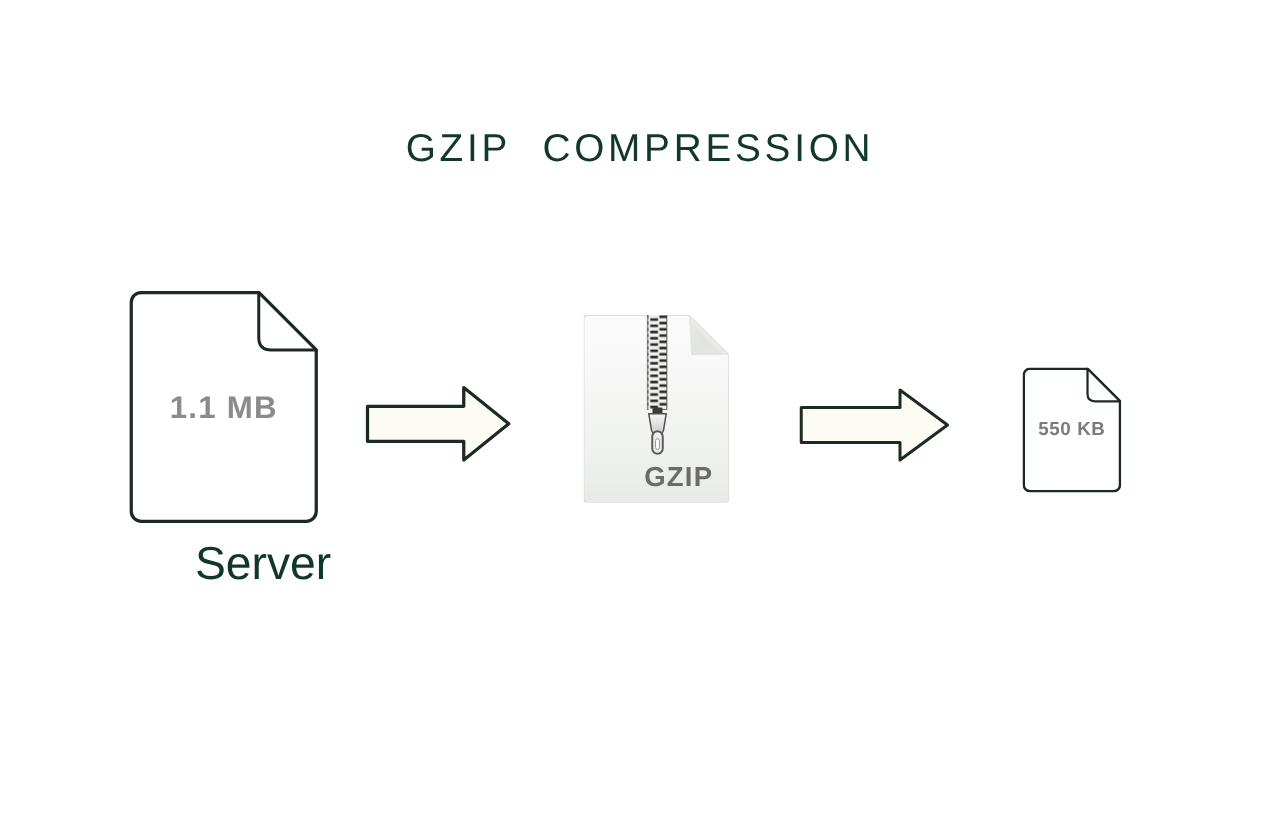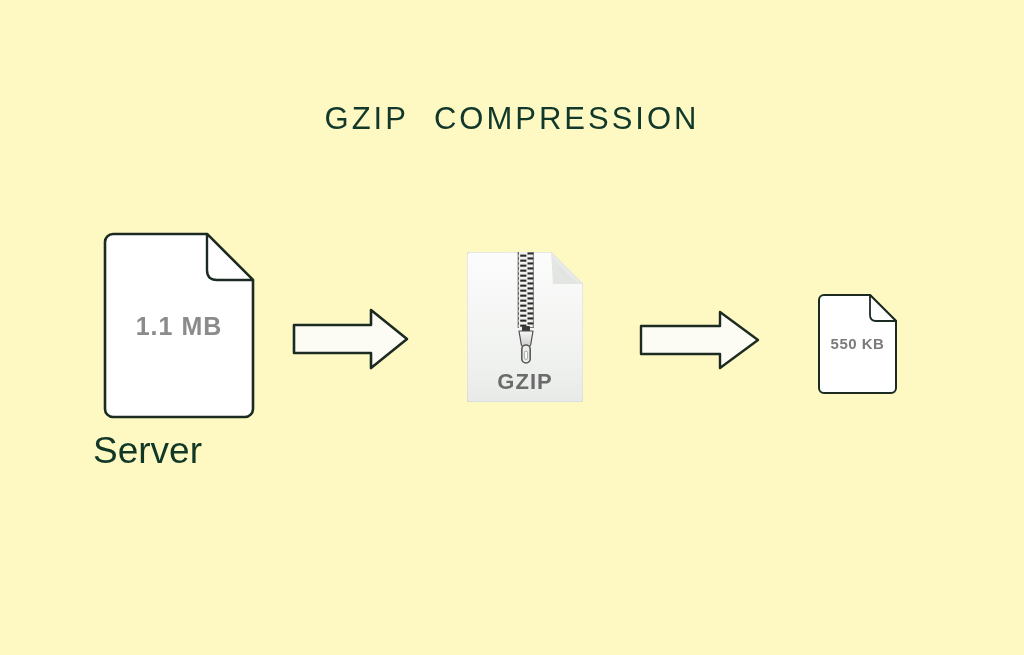--- a/index.html
+++ b/index.html
@@ -4,56 +4,56 @@
 <style>
   html, body { margin: 0; padding: 0; }
   body {
     background: #0fbc7d;
     font-family: "Liberation Sans", sans-serif;
   }
   .canvas {
     position: relative;
     width: 1024px;
     height: 655px;
-    background: #fef9c3;
+    background: #ffffff;
     overflow: hidden;
   }
   .title {
     position: absolute;
     top: 101px;
     left: 0;
     width: 1024px;
     margin: 0;
     text-align: center;
     font-size: 31px;
     font-weight: normal;
     letter-spacing: 3px;
     word-spacing: 14px;
     color: #11382a;
   }
   .node { position: absolute; }
   .doc-server { left: 103px; top: 232px; width: 152px; height: 187px; }
   .doc-browser { left: 818px; top: 294px; width: 79px; height: 116px; }
-  .zip-node { left: 467px; top: 252px; width: 116px; height: 150px; }
+  .zip-node { left: 467px; top: 252px; width: 116px; height: 150px; padding-left: 36px; }
   .node svg { display: block; position: absolute; left: 0; top: 0; }
 
   .file-size {
     position: absolute;
     left: 0;
     width: 100%;
     text-align: center;
     font-weight: bold;
     color: #8b8b8b;
   }
   .size-server { top: 80px; font-size: 25px; letter-spacing: 1px; text-align: center; }
   .size-browser { top: 41px; font-size: 15px; letter-spacing: 0.5px; color: #7b7b7b; }
 
   .caption {
     position: absolute;
-    text-align: left;
+    text-align: right;
     color: #113826;
   }
   .caption-server { left: 93px; top: 430px; width: 172px; font-size: 37px; }
   .caption-browser { left: 780px; top: 418px; width: 155px; font-size: 35px; }
 
   .gzip-label {
     position: absolute;
     left: 0;
     bottom: 7px;
     width: 100%;

